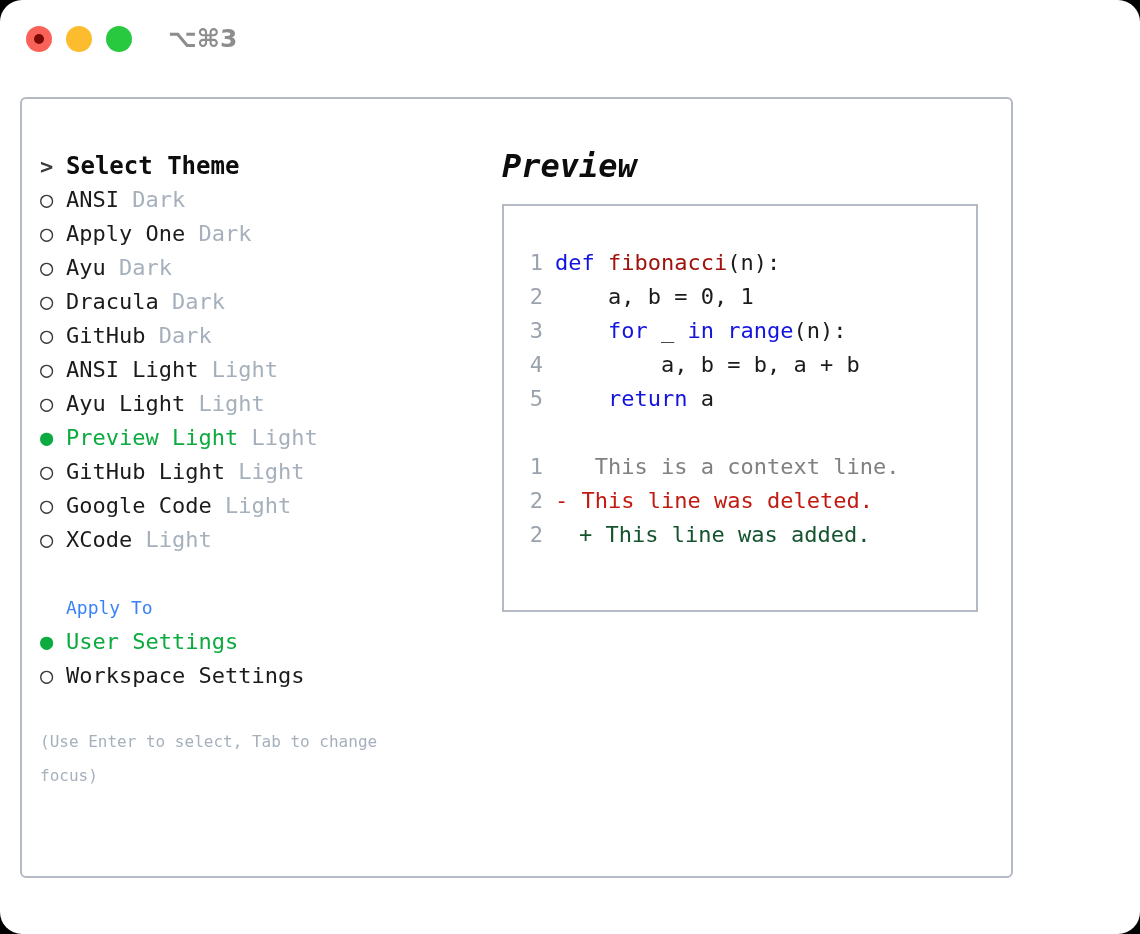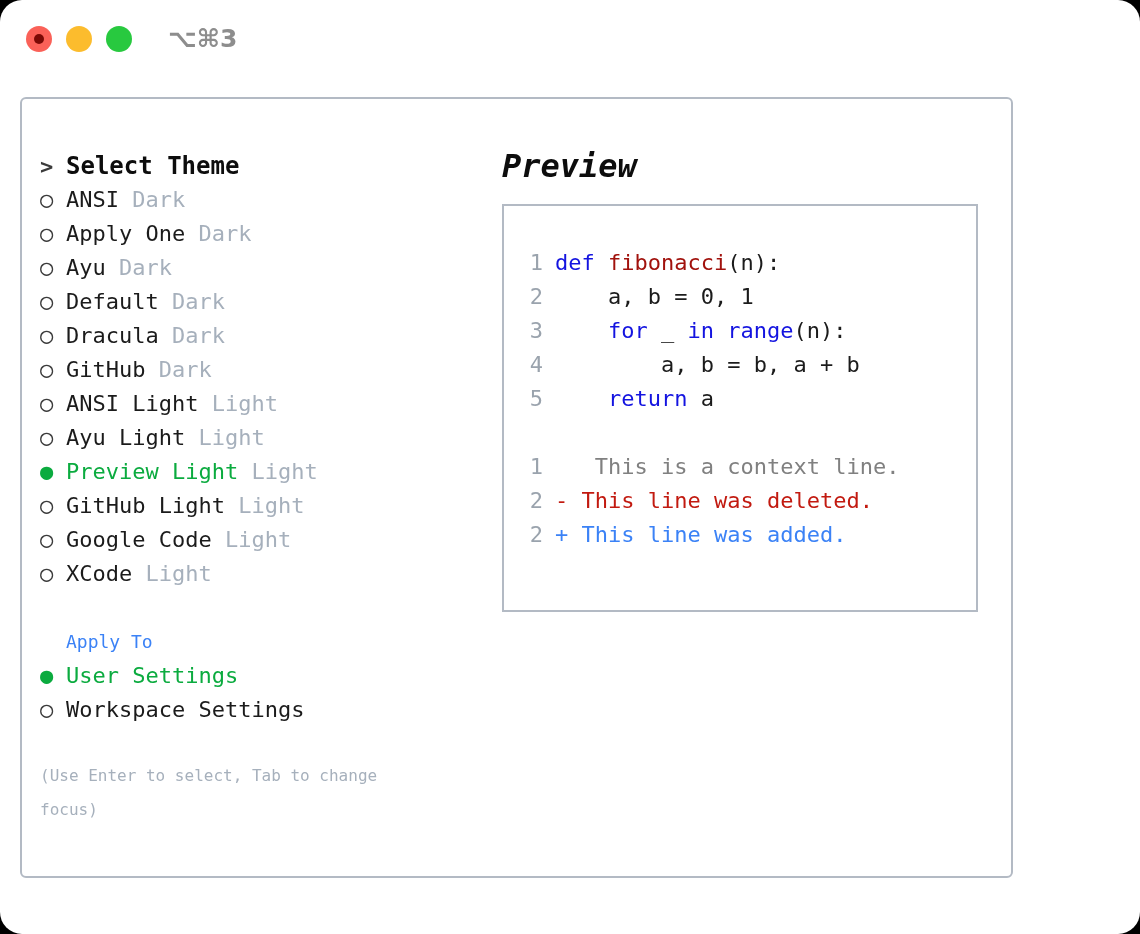--- a/index.html
+++ b/index.html
@@ -158,21 +158,21 @@
     width: 24px;
     text-align: right;
     color: #9aa3ad;
     margin-right: 12px;
   }
   .kw   { color: #1414e0; }
   .fn   { color: #a1120d; }
   .pl   { color: #1b1b1b; }
   .ctx  { color: #808080; }
   .del  { color: #c21a10; margin-top: 12px; }
-  .add  { color: #3b82f6; }
+  .add  { color: #14532d; margin-left: 24px; }
   .gap  { height: 34px; }
 </style>
 </head>
 <body>
 
 <div id="window">
 
   <div id="titlebar">
     <div class="traffic" id="tl-close"></div>
     <div id="tl-close-dot"></div>
@@ -182,21 +182,20 @@
   </div>
 
   <div id="panel">
 
     <div id="left-col">
       <div class="row head"><span class="marker">&gt;</span><span>Select Theme</span></div>
       <div id="theme-items">
           <div class="row"><span class="marker">○</span><span class="name">ANSI</span><span class="tag"> Dark</span></div>
           <div class="row"><span class="marker">○</span><span class="name">Apply One</span><span class="tag"> Dark</span></div>
           <div class="row"><span class="marker">○</span><span class="name">Ayu</span><span class="tag"> Dark</span></div>
-          <div class="row"><span class="marker">○</span><span class="name">Default</span><span class="tag"> Dark</span></div>
           <div class="row"><span class="marker">○</span><span class="name">Dracula</span><span class="tag"> Dark</span></div>
           <div class="row"><span class="marker">○</span><span class="name">GitHub</span><span class="tag"> Dark</span></div>
           <div class="row"><span class="marker">○</span><span class="name">ANSI Light</span><span class="tag"> Light</span></div>
           <div class="row"><span class="marker">○</span><span class="name">Ayu Light</span><span class="tag"> Light</span></div>
           <div class="row selected"><span class="marker sel">●</span><span class="name">Preview Light</span><span class="tag"> Light</span></div>
           <div class="row"><span class="marker">○</span><span class="name">GitHub Light</span><span class="tag"> Light</span></div>
           <div class="row"><span class="marker">○</span><span class="name">Google Code</span><span class="tag"> Light</span></div>
           <div class="row"><span class="marker">○</span><span class="name">XCode</span><span class="tag"> Light</span></div>
         </div>
       <div class="spacer"></div>

